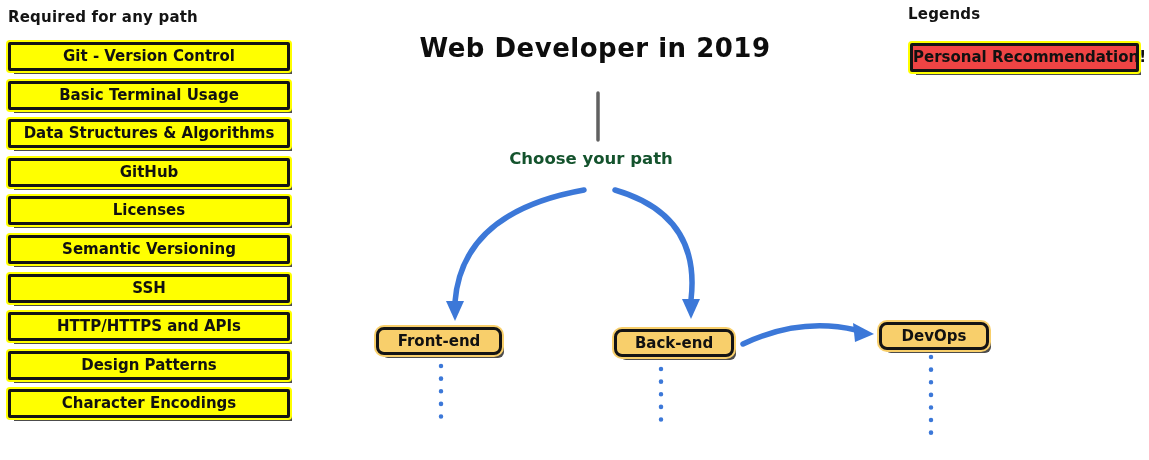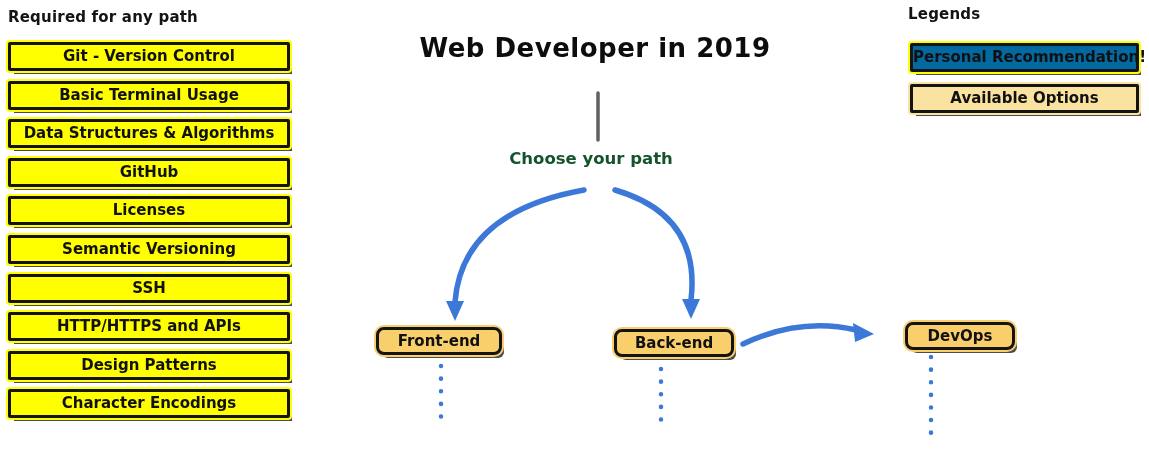--- a/index.html
+++ b/index.html
@@ -31,30 +31,30 @@
   }
   .path-box{
     position:absolute;border:3px solid #141414;border-radius:8px;
     text-align:center;font-size:15px;font-weight:bold;color:#111;
     background:#F8CF6B;
     box-shadow:0 0 0 2px #F8CF6B,4px 5px 0 -2px rgba(45,45,45,.85);
     white-space:nowrap;
   }
   .frontend{left:376px;top:327px;width:120px;height:22px;line-height:22px;}
   .backend{left:614px;top:329px;width:114px;height:22px;line-height:22px;}
-  .devops{left:905px;top:322px;width:104px;height:22px;line-height:22px;}
+  .devops{left:879px;top:322px;width:104px;height:22px;line-height:22px;}
   
   .legends{position:absolute;left:908px;top:5px;width:241px;}
   .legends .section-header{margin-bottom:20px;}
   .legend-box{
     width:223px;height:23px;line-height:23px;margin:0 0 12px 2px;
     border:3px solid #141414;border-radius:2px;
     text-align:center;font-size:15px;font-weight:bold;color:#111;white-space:nowrap;
   }
-  .legend-rec{background:#0369a1;box-shadow:0 0 0 2px #FFFF00,4px 5px 0 -2px rgba(45,45,45,.85);text-align:right;}
+  .legend-rec{background:#ef4444;box-shadow:0 0 0 2px #FFFF00,4px 5px 0 -2px rgba(45,45,45,.85);text-align:right;}
   .legend-avail{background:#FAE3A1;box-shadow:0 0 0 2px #FAE3A1,4px 5px 0 -2px rgba(45,45,45,.85);}
   
   .overlay{position:absolute;left:0;top:0;pointer-events:none;}
 </style>
 </head>
 <body>
 
 <div class="canvas">
 
   <section class="required">
@@ -91,16 +91,15 @@
     <path d="M931,357 V433" fill="none" stroke="#3C78D8" stroke-width="4.5" stroke-linecap="round" stroke-dasharray="0.1 12.5"></path>
   </svg>
 
   <div class="path-box frontend">Front-end</div>
   <div class="path-box backend">Back-end</div>
   <div class="path-box devops">DevOps</div>
 
   <section class="legends">
     <h2 class="section-header">Legends</h2>
     <div class="legend-box legend-rec">Personal Recommendation!</div>
-    <div class="legend-box legend-avail">Available Options</div>
   </section>
 
 </div>
 
 </body></html>

